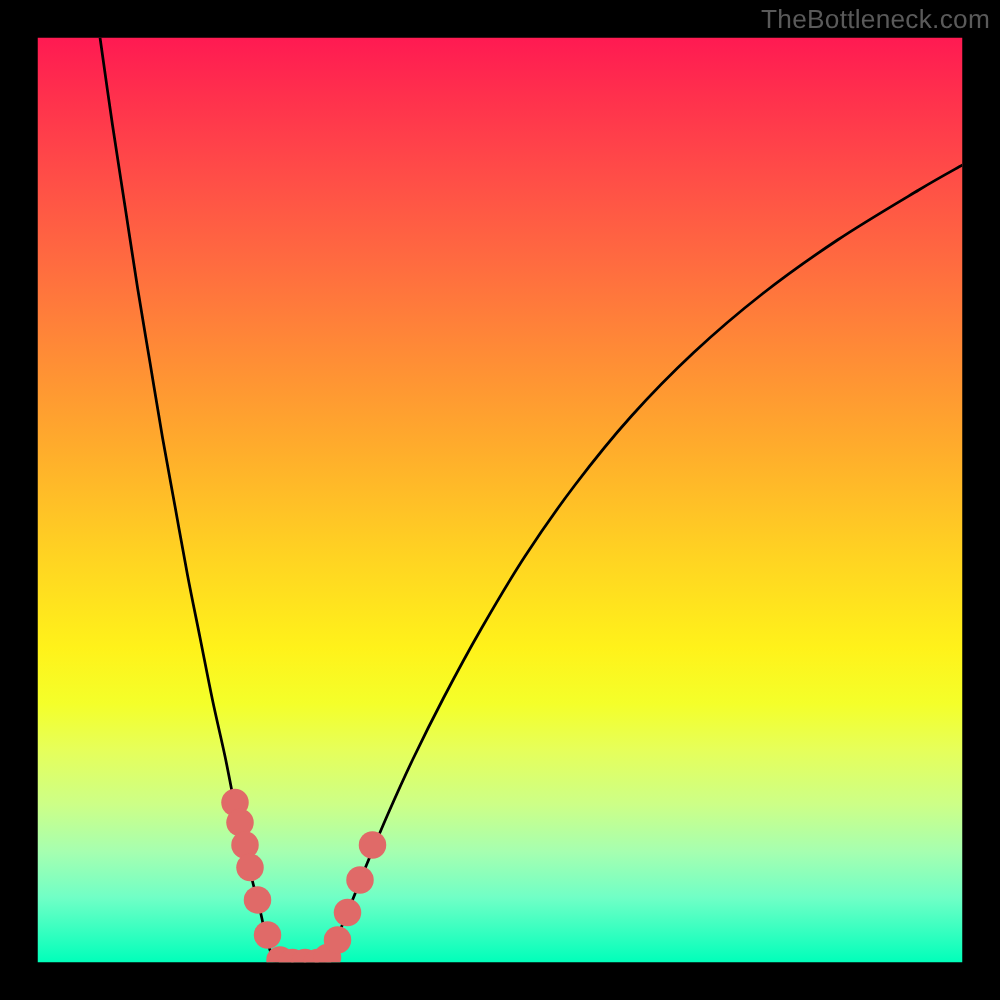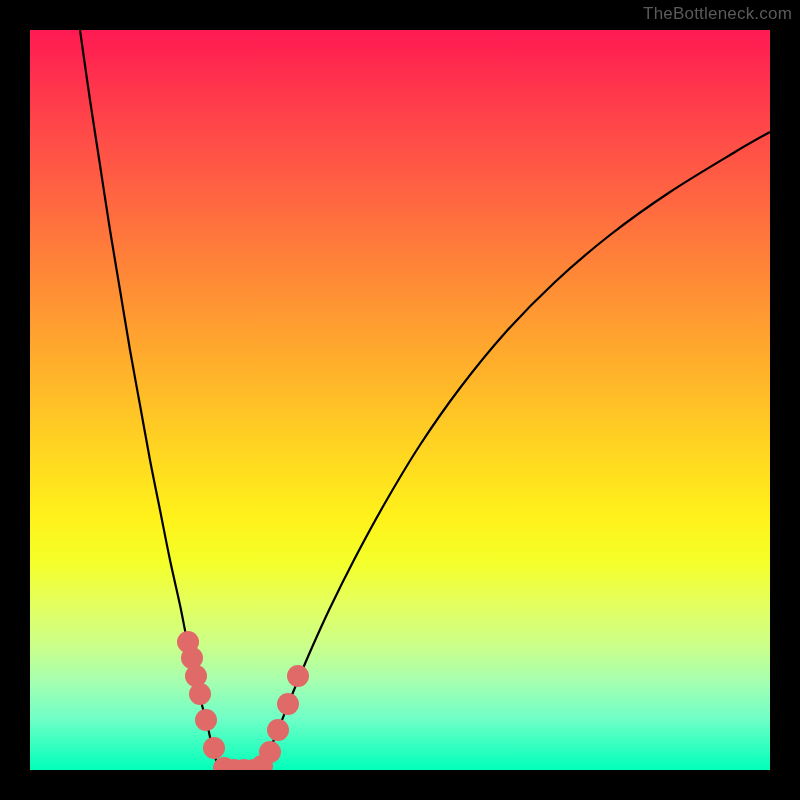--- a/index.html
+++ b/index.html
@@ -38,21 +38,21 @@
       #a6ffb0 88%,
       #70ffc6 93%,
       #00ffba 100%
     );
   }
   .watermark {
     position: absolute;
     top: 4px;
     right: 8px;
     color: #5a5a5a;
-    font-size: 17px;
+    font-size: 21px;
     font-weight: 500;
     letter-spacing: 0.2px;
     z-index: 10;
   }
   svg.curves {
     position: absolute;
     inset: 0;
     width: 100%;
     height: 100%;
     z-index: 5;

